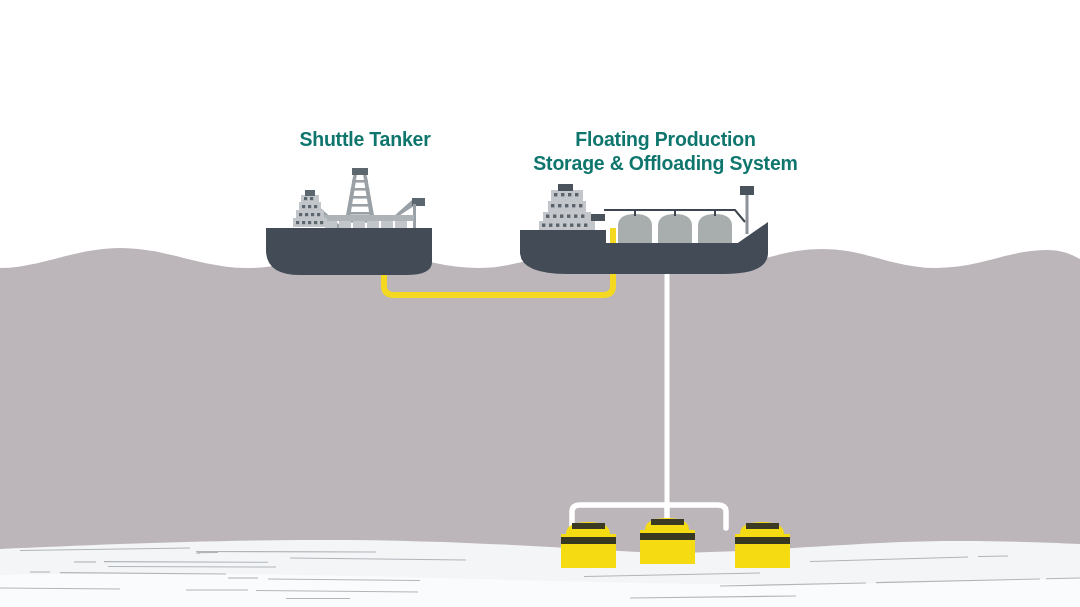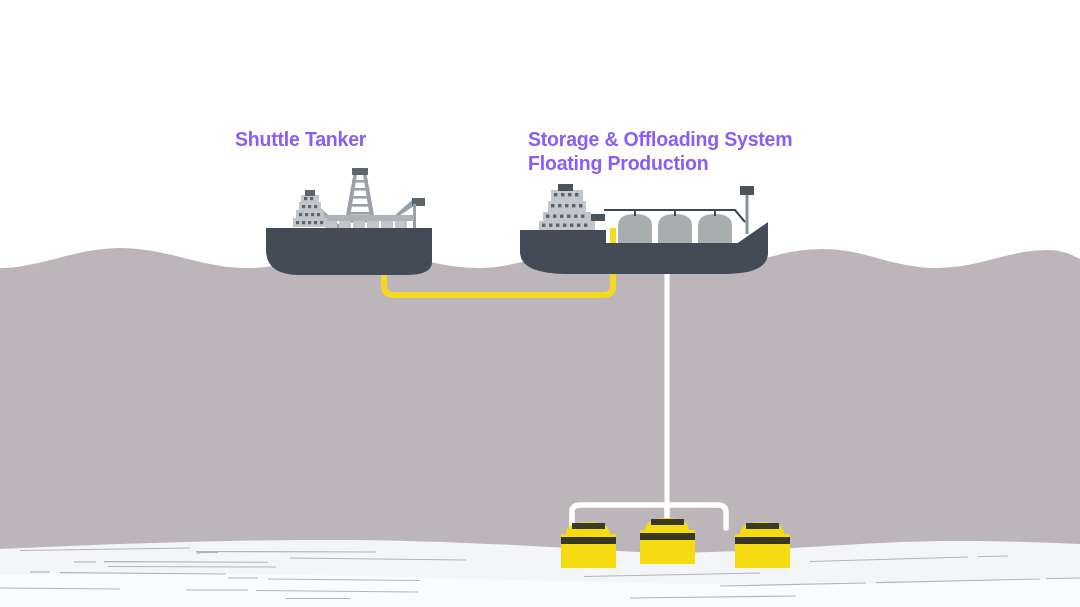--- a/index.html
+++ b/index.html
@@ -7,22 +7,22 @@
     width:1080px;height:607px;
     background:#ffffff;
     font-family:"Liberation Sans", sans-serif;
     overflow:hidden;
     position:relative;
   }
   #scene{position:absolute;left:0;top:0;width:1080px;height:607px;}
   .lbl{
     position:absolute;
     font-weight:bold;
-    color:#8b5cf6;
-    text-align:left;
+    color:#0f766e;
+    text-align:center;
     letter-spacing:-0.2px;
     line-height:1.22;
     white-space:nowrap;
   }
   #label-shuttle-tanker{
     left:235px; top:128px; width:260px;
     font-size:19.5px;
   }
   #label-fpso{
     left:528px; top:128px; width:275px;
@@ -240,15 +240,15 @@
     <rect x="520" y="230" width="86" height="20" fill="#434C56"></rect>
     <rect x="520" y="243" width="248" height="10" fill="#434C56"></rect>
     <path fill="#434C56" d="M732,247 L768,222 L768,250 Z"></path>
   </g>
 
 </svg>
 
 <div class="lbl" id="label-shuttle-tanker">Shuttle Tanker</div>
 
 <div class="lbl" id="label-fpso">
+  <span class="ln">Floating Production</span>
   <span class="ln">Storage &amp; Offloading System</span>
-  <span class="ln">Floating Production</span>
 </div>
 
 </body></html>

